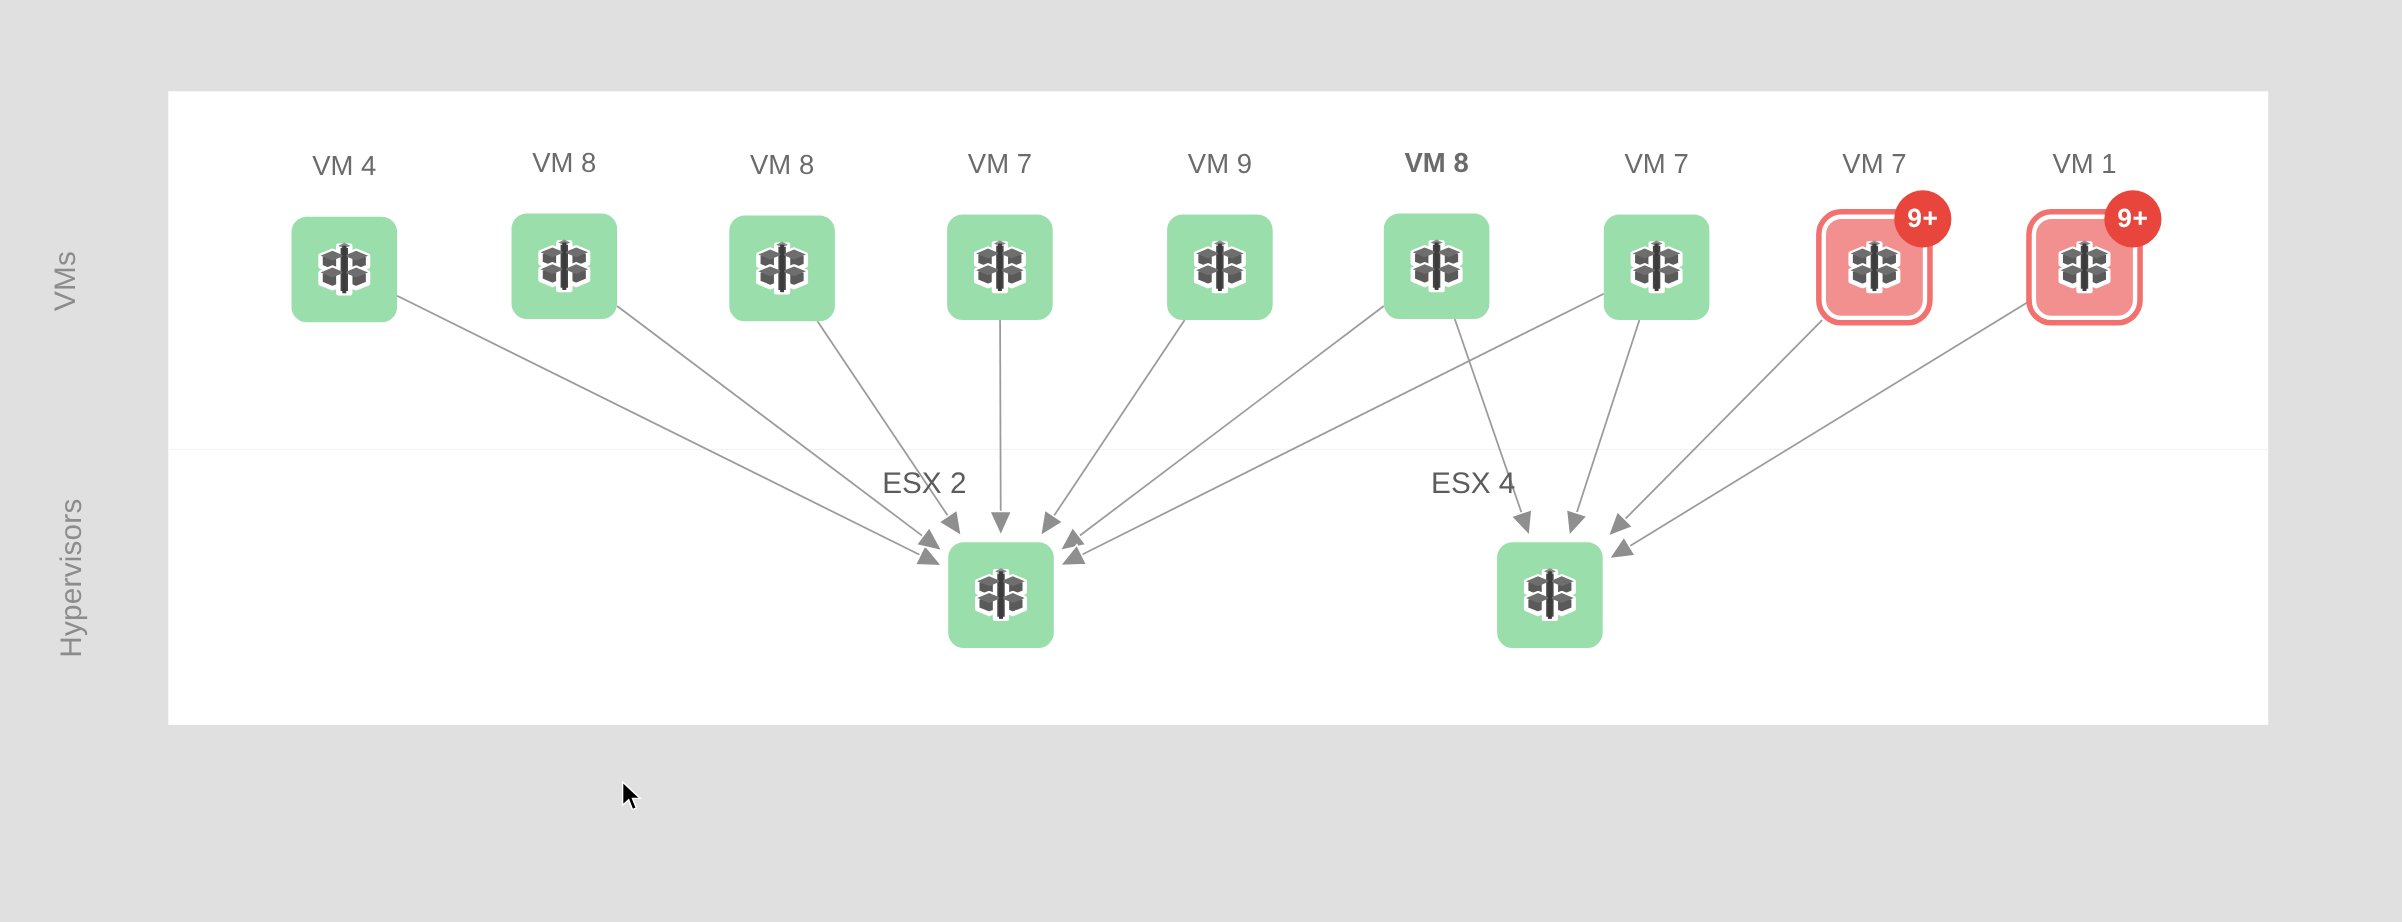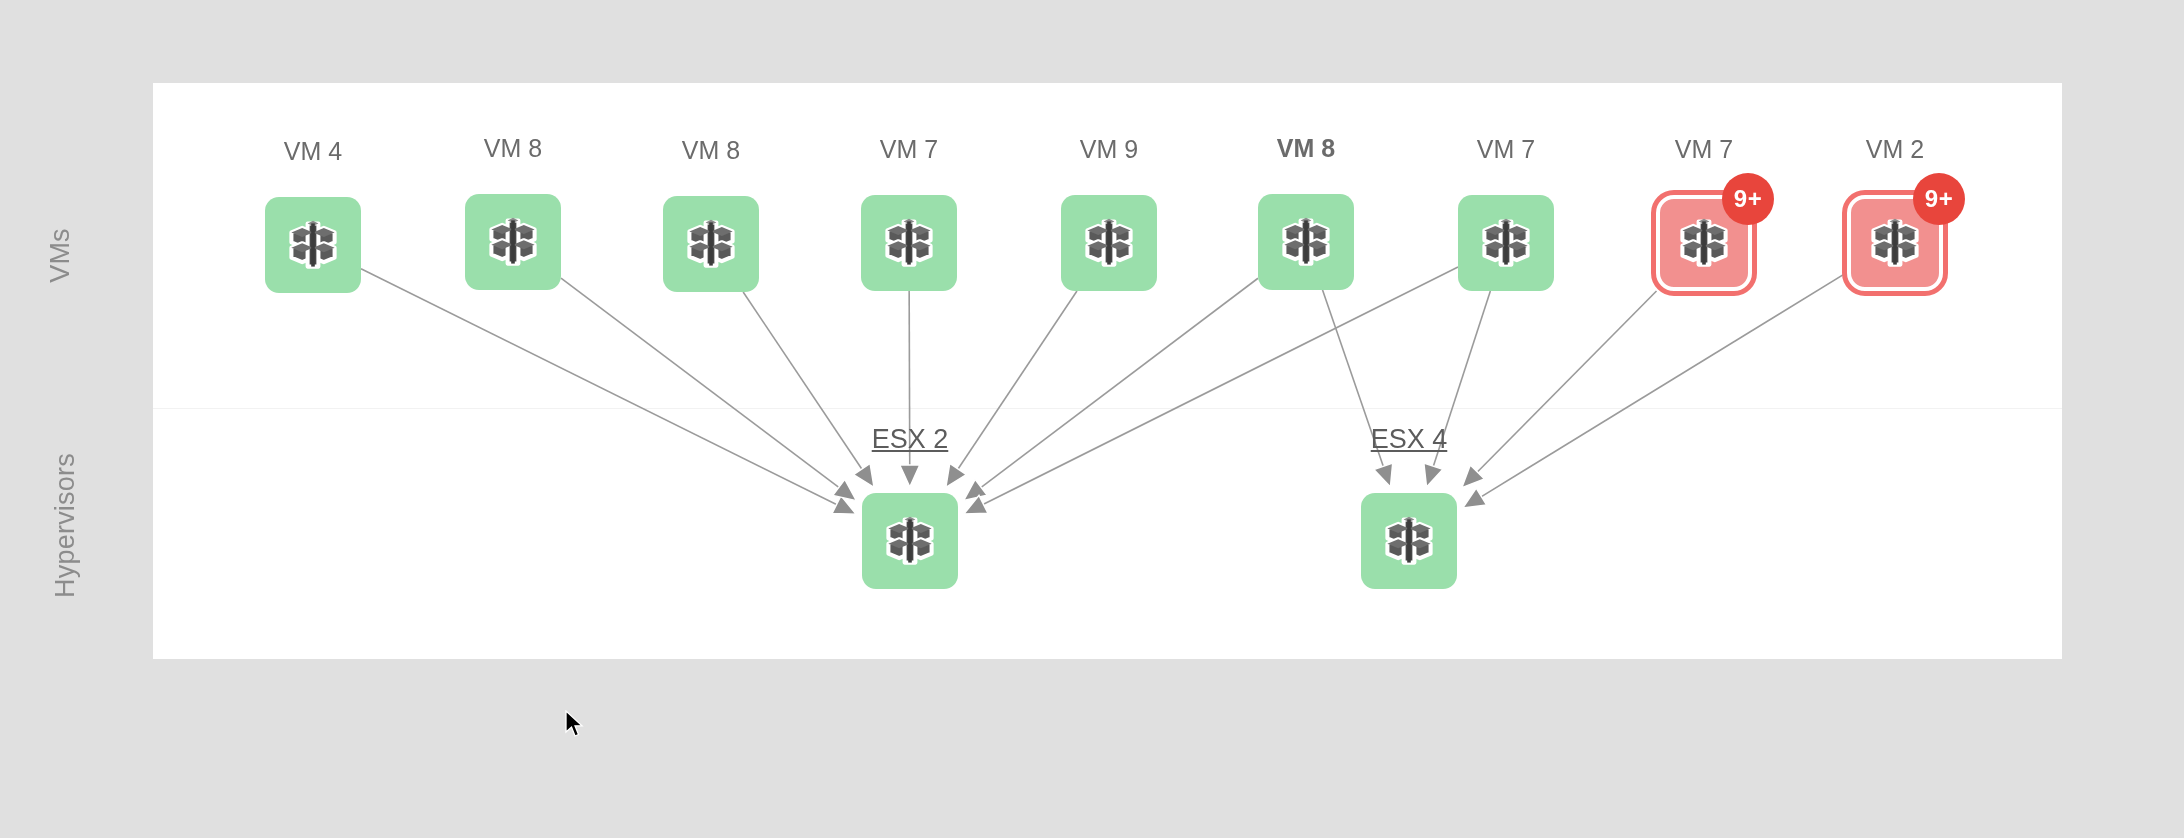--- a/index.html
+++ b/index.html
@@ -131,23 +131,21 @@
     letter-spacing: 0.5px;
     user-select: none;
   }
 
   
   .hv-label {
     position: absolute;
     color: #5c5c5c;
     font-size: 27px;
     white-space: nowrap;
-    text-align: center;
     user-select: none;
-    text-decoration: underline;
   }
 
   
   #cursor {
     position: absolute;
     width: 22px;
     height: 30px;
     pointer-events: none;
   }
 </style>
@@ -373,21 +371,21 @@
       <path d="M6,16 L18,11 L30,16 L18,21 Z"></path>
       <path d="M30,16 L42,11 L54,16 L42,21 Z"></path>
       <path d="M6,33 L18,28 L30,33 L18,38 Z"></path>
       <path d="M30,33 L42,28 L54,33 L42,38 Z"></path>
     </g>
     <path d="M24,6 L30,3 L36,6 L30,9 Z" fill="#8a8a8a"></path>
     <rect x="28" y="6" width="4" height="48" fill="#3c3c3c"></rect>
   </svg></div>
         <div class="badge">9+</div>
       </div>
-      <div class="node-label" style="left: 1634px; top: 52px; width: 216px;">VM 2</div>
+      <div class="node-label" style="left: 1634px; top: 52px; width: 216px;">VM 1</div>
       <div class="node red" style="left: 1694px; top: 112px;">
         <div class="node-glyph">
   <svg viewBox="0 0 60 60">
     <g stroke="#ffffff" stroke-width="4.5" stroke-linejoin="round">
       <path d="M6,16 L18,11 L30,16 L30,27 L18,32 L6,27 Z" fill="#5a5a5a"></path>
       <path d="M30,16 L42,11 L54,16 L54,27 L42,32 L30,27 Z" fill="#5a5a5a"></path>
       <path d="M6,33 L18,28 L30,33 L30,44 L18,49 L6,44 Z" fill="#5a5a5a"></path>
       <path d="M30,33 L42,28 L54,33 L54,44 L42,49 L30,44 Z" fill="#5a5a5a"></path>
       <path d="M24,6 L36,6 L36,54 L24,54 Z" fill="#474747"></path>
     </g>

